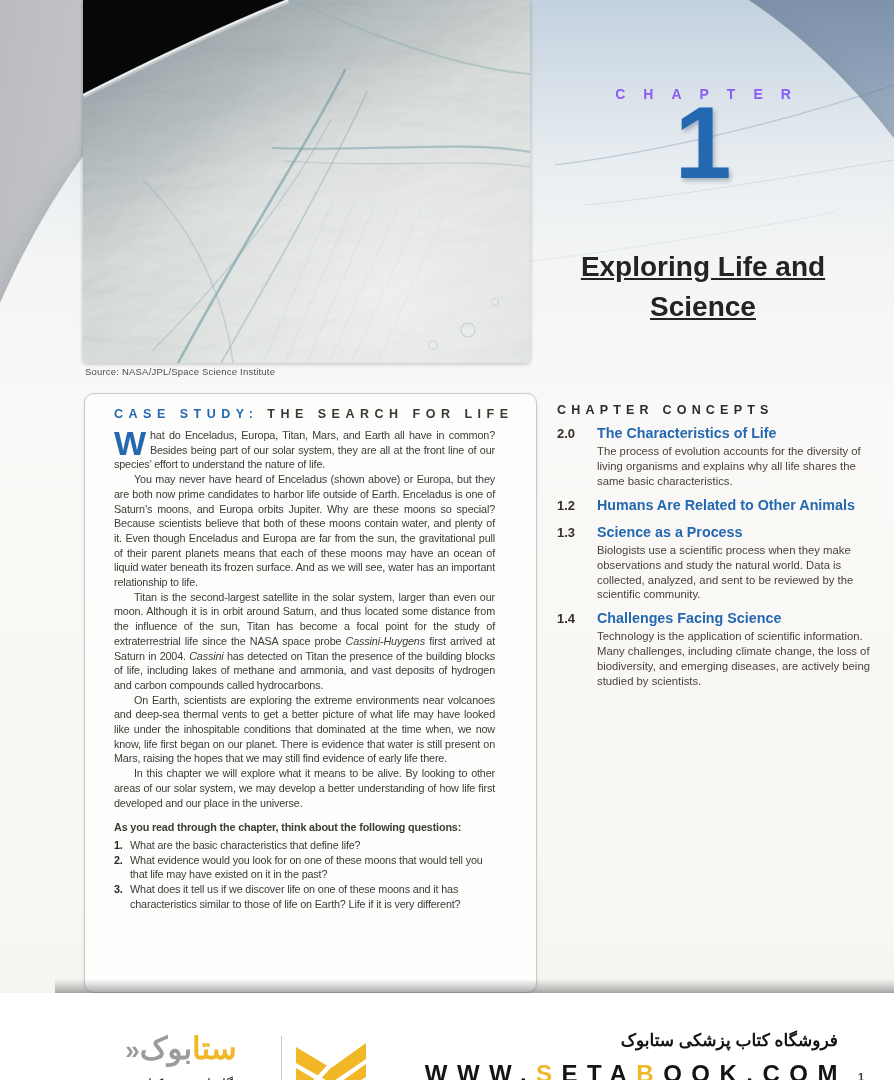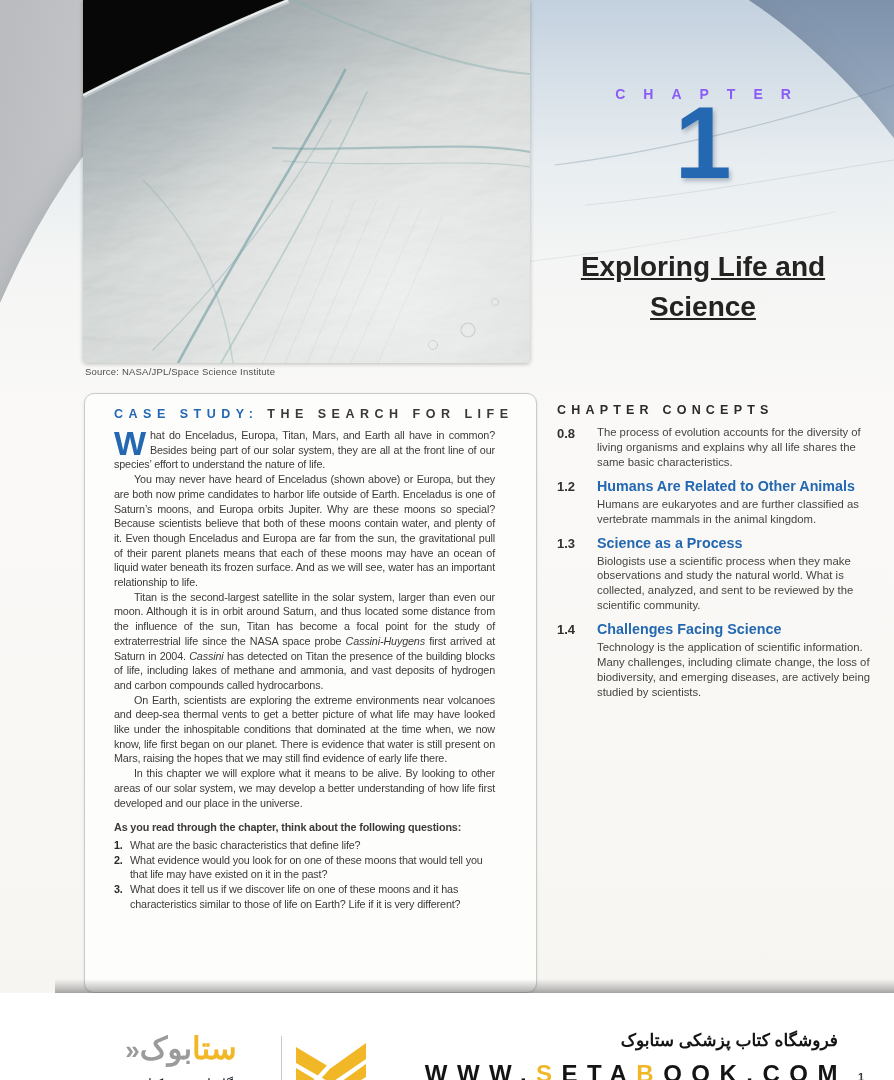--- a/index.html
+++ b/index.html
@@ -180,39 +180,39 @@
   <div class="q-row">
     <span class="q-num">3.</span>
     <span class="q-text">What does it tell us if we discover life on one of these moons and it has characteristics similar to those of life on Earth? Life if it is very different?</span>
   </div>
 </div>
     </div>
 
     <div class="concepts-head">CHAPTER CONCEPTS</div>
     <div class="concepts">
   <div class="concept">
-    <div class="c-num">0.8</div>
-    <div class="c-body">
+    <div class="c-num">2.0</div>
+    <div class="c-body">
+      <div class="c-title">The Characteristics of Life</div>
       <div class="c-desc">The process of evolution accounts for the diversity of living organisms and explains why all life shares the same basic characteristics.</div>
     </div>
   </div>
 
   <div class="concept">
     <div class="c-num">1.2</div>
     <div class="c-body">
       <div class="c-title">Humans Are Related to Other Animals</div>
-      <div class="c-desc">Humans are eukaryotes and are further classified as vertebrate mammals in the animal kingdom.</div>
     </div>
   </div>
 
   <div class="concept">
     <div class="c-num">1.3</div>
     <div class="c-body">
       <div class="c-title">Science as a Process</div>
-      <div class="c-desc">Biologists use a scientific process when they make observations and study the natural world. What is collected, analyzed, and sent to be reviewed by the scientific community.</div>
+      <div class="c-desc">Biologists use a scientific process when they make observations and study the natural world. Data is collected, analyzed, and sent to be reviewed by the scientific community.</div>
     </div>
   </div>
 
   <div class="concept">
     <div class="c-num">1.4</div>
     <div class="c-body">
       <div class="c-title">Challenges Facing Science</div>
       <div class="c-desc">Technology is the application of scientific information. Many challenges, including climate change, the loss of biodiversity, and emerging diseases, are actively being studied by scientists.</div>
     </div>
   </div>

